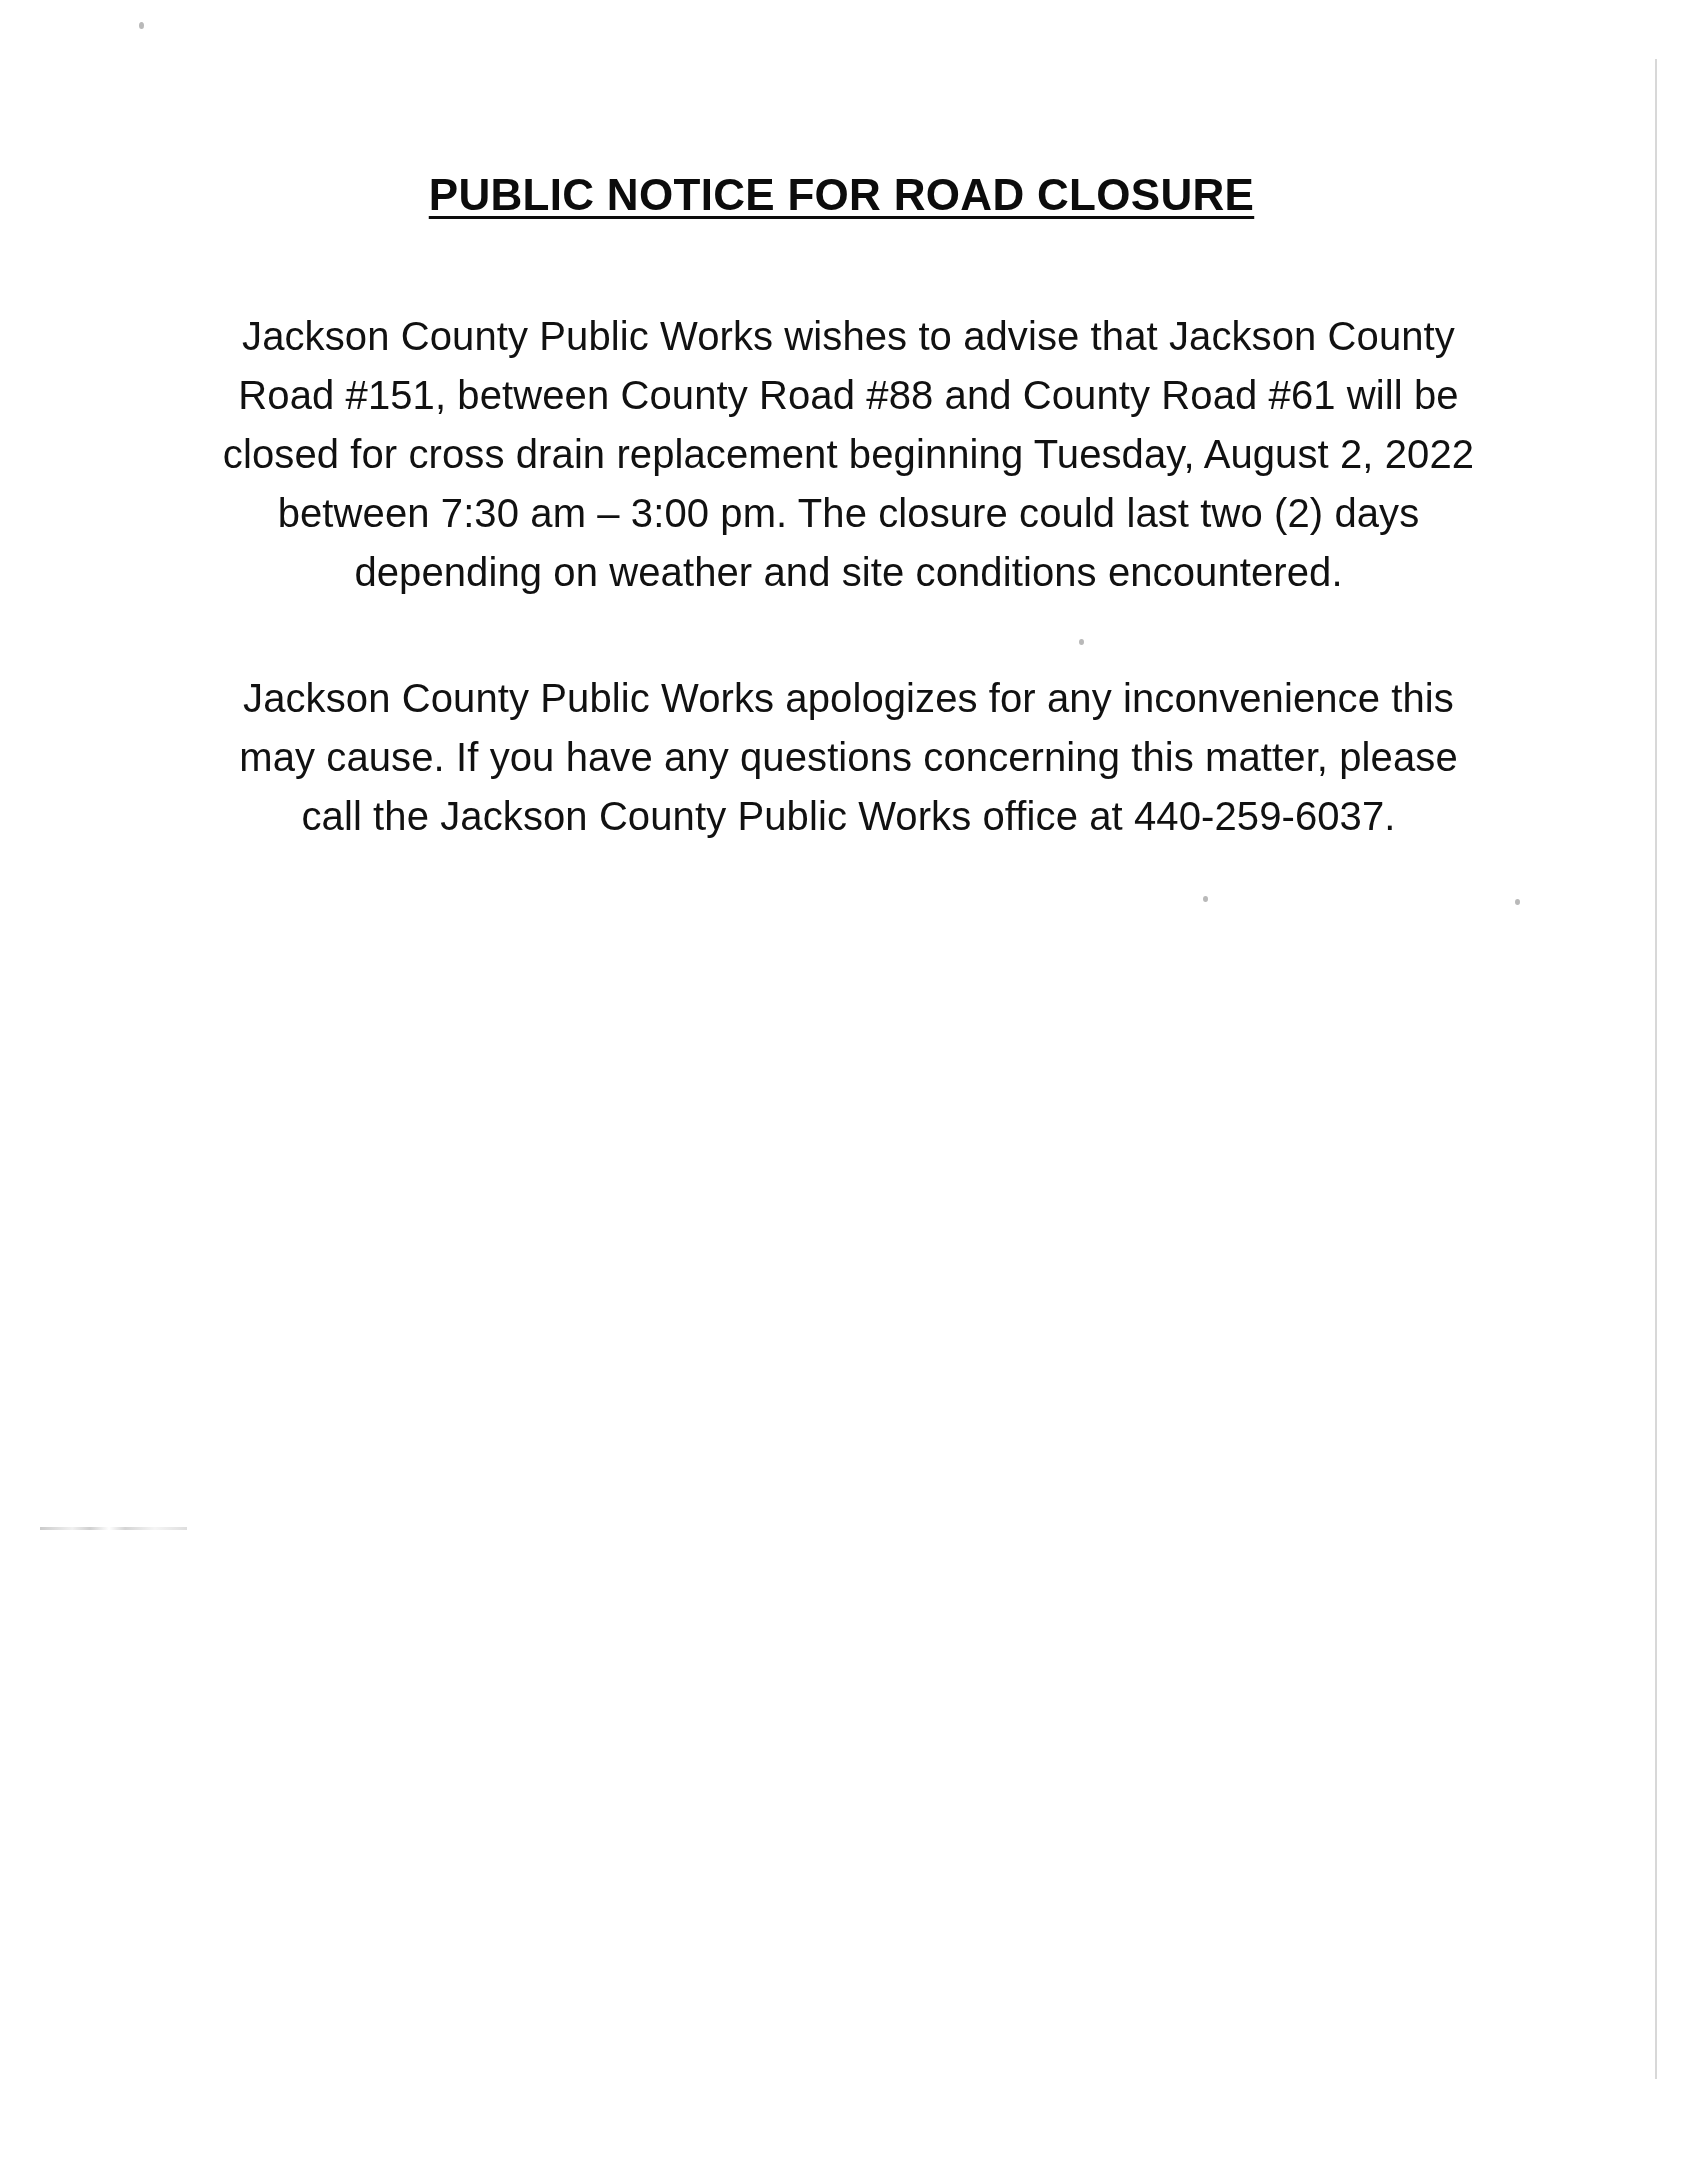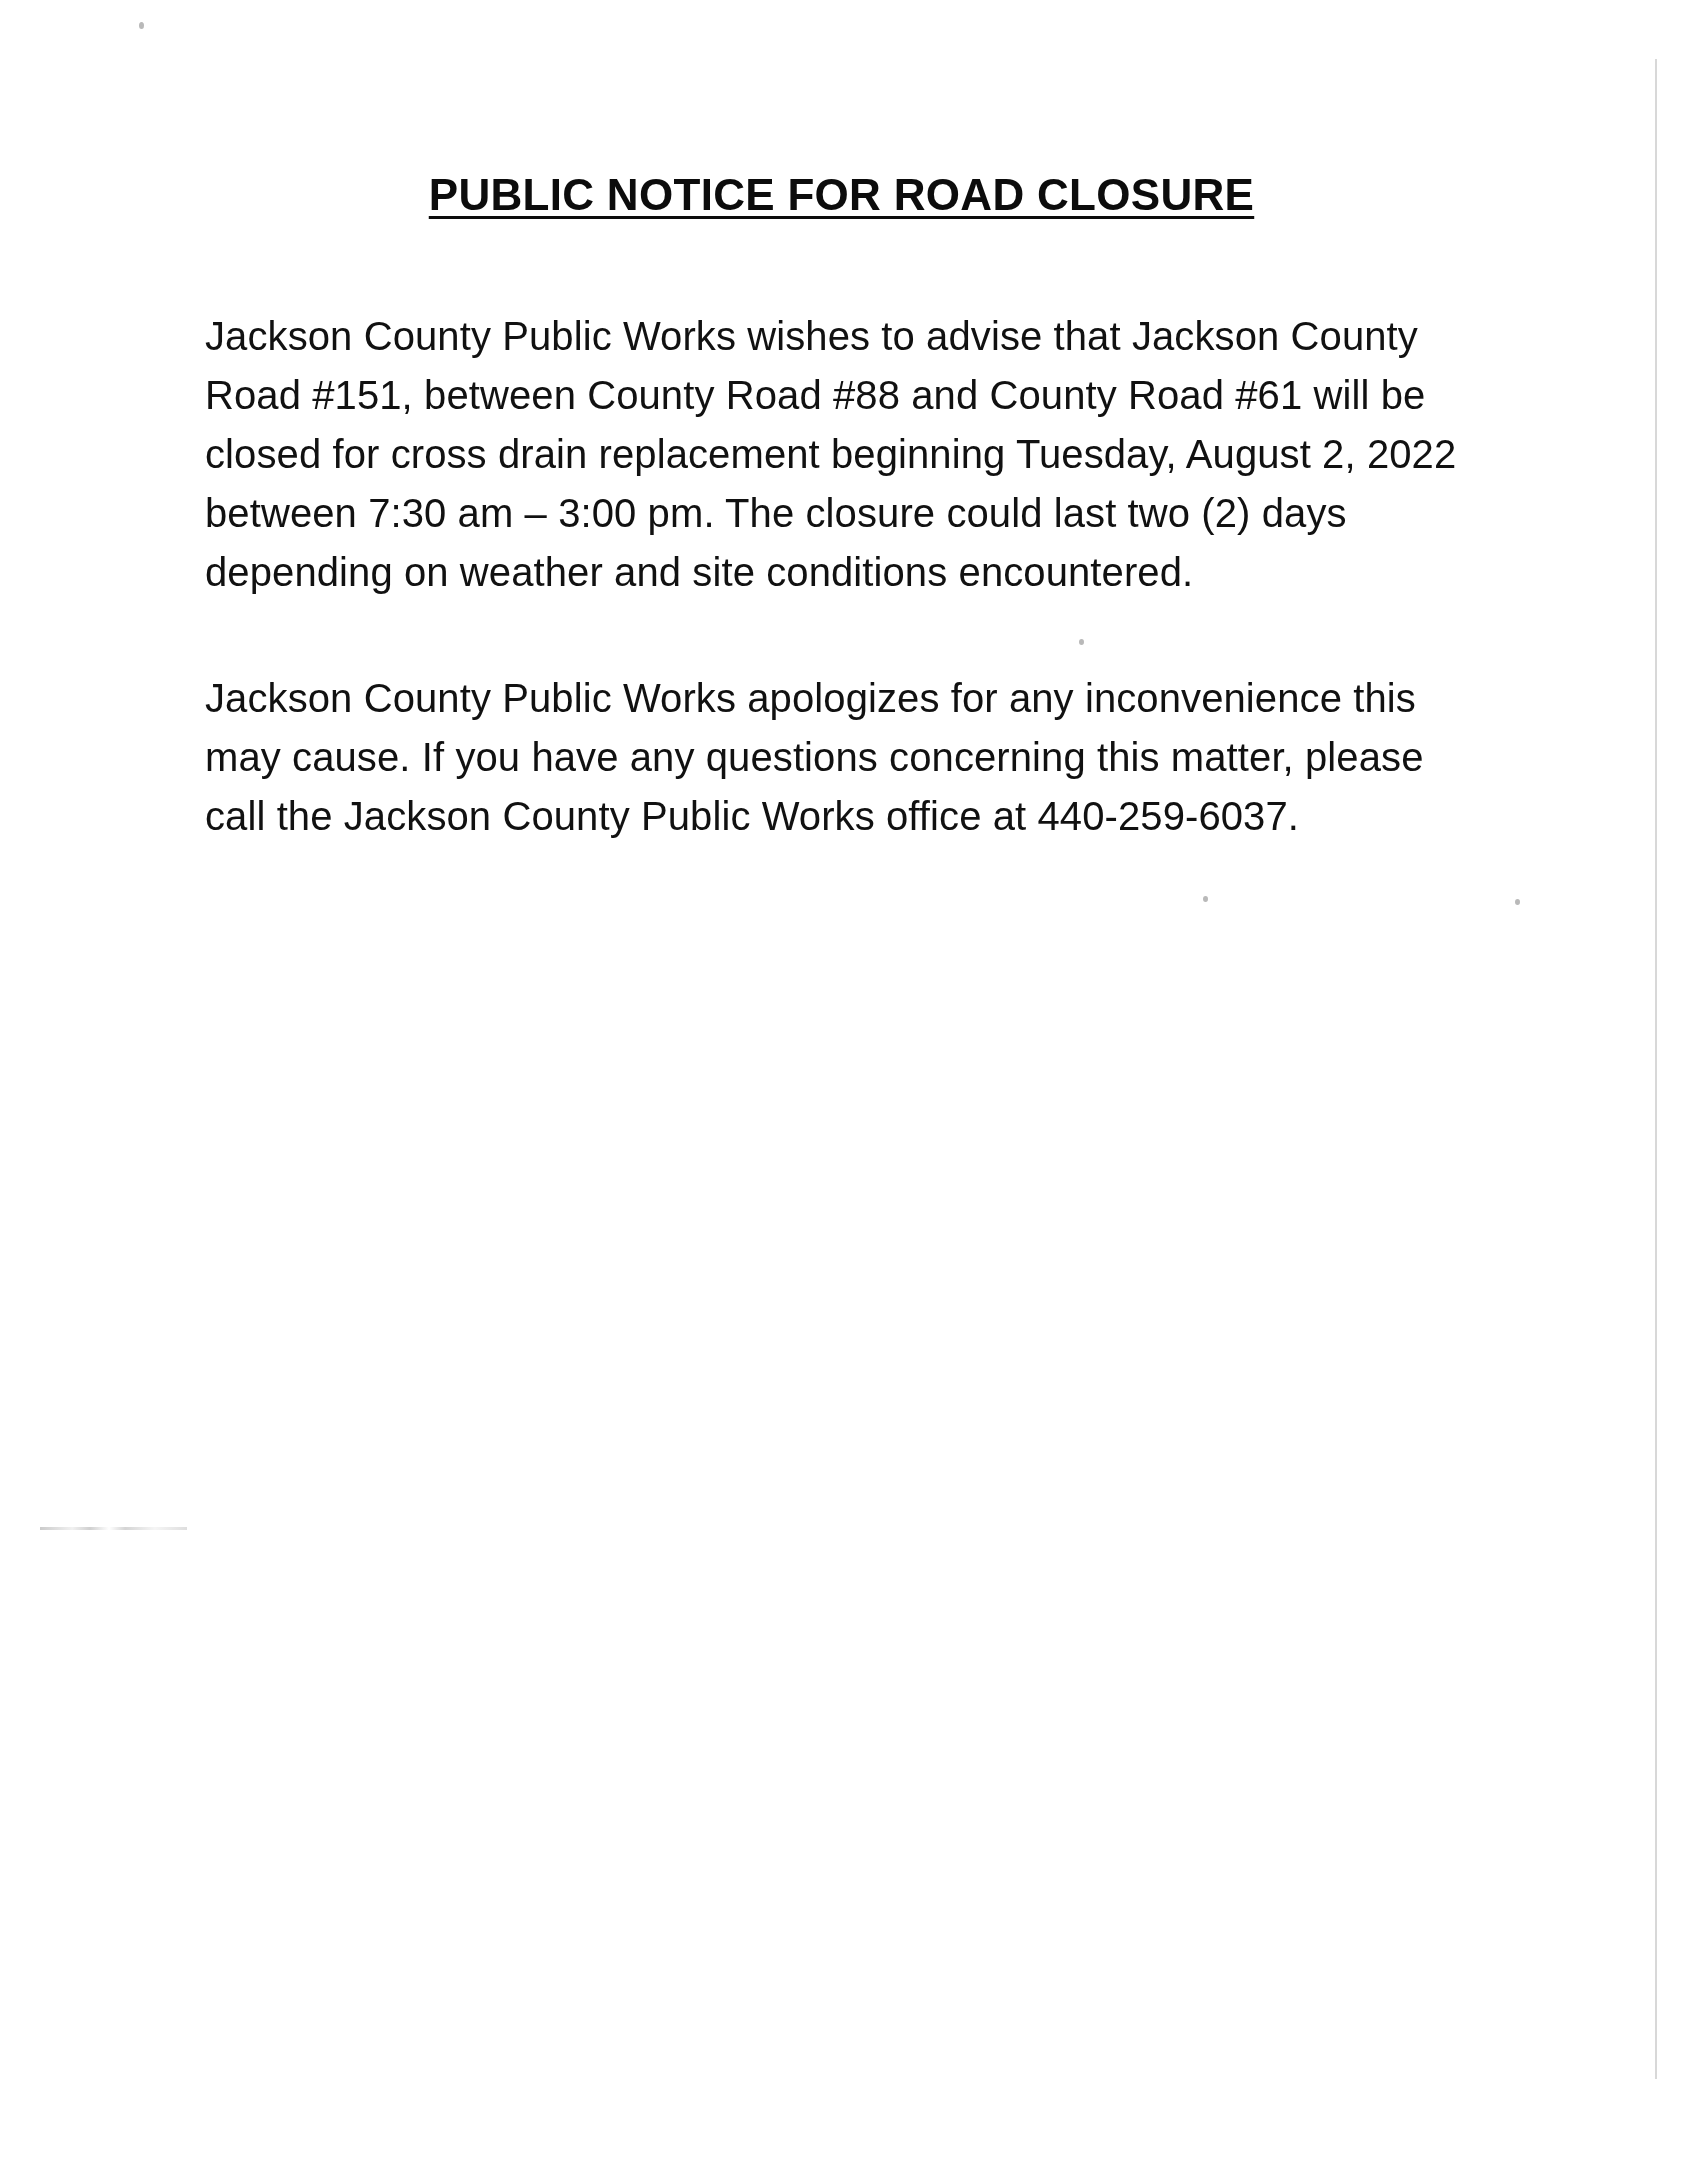--- a/index.html
+++ b/index.html
@@ -85,20 +85,21 @@
   }
 
   .body-block {
     position: absolute;
     left: 205px;
     width: 1287px;
     font-size: 40px;
     line-height: 59px;
     color: #111111;
     letter-spacing: 0.1px;
+    text-align: center;
   }
   .para-1 { top: 307px; }
   .para-2 { top: 669px; }
 
   .para p {
     margin: 0;
   }
 </style>
 </head>
 <body>

